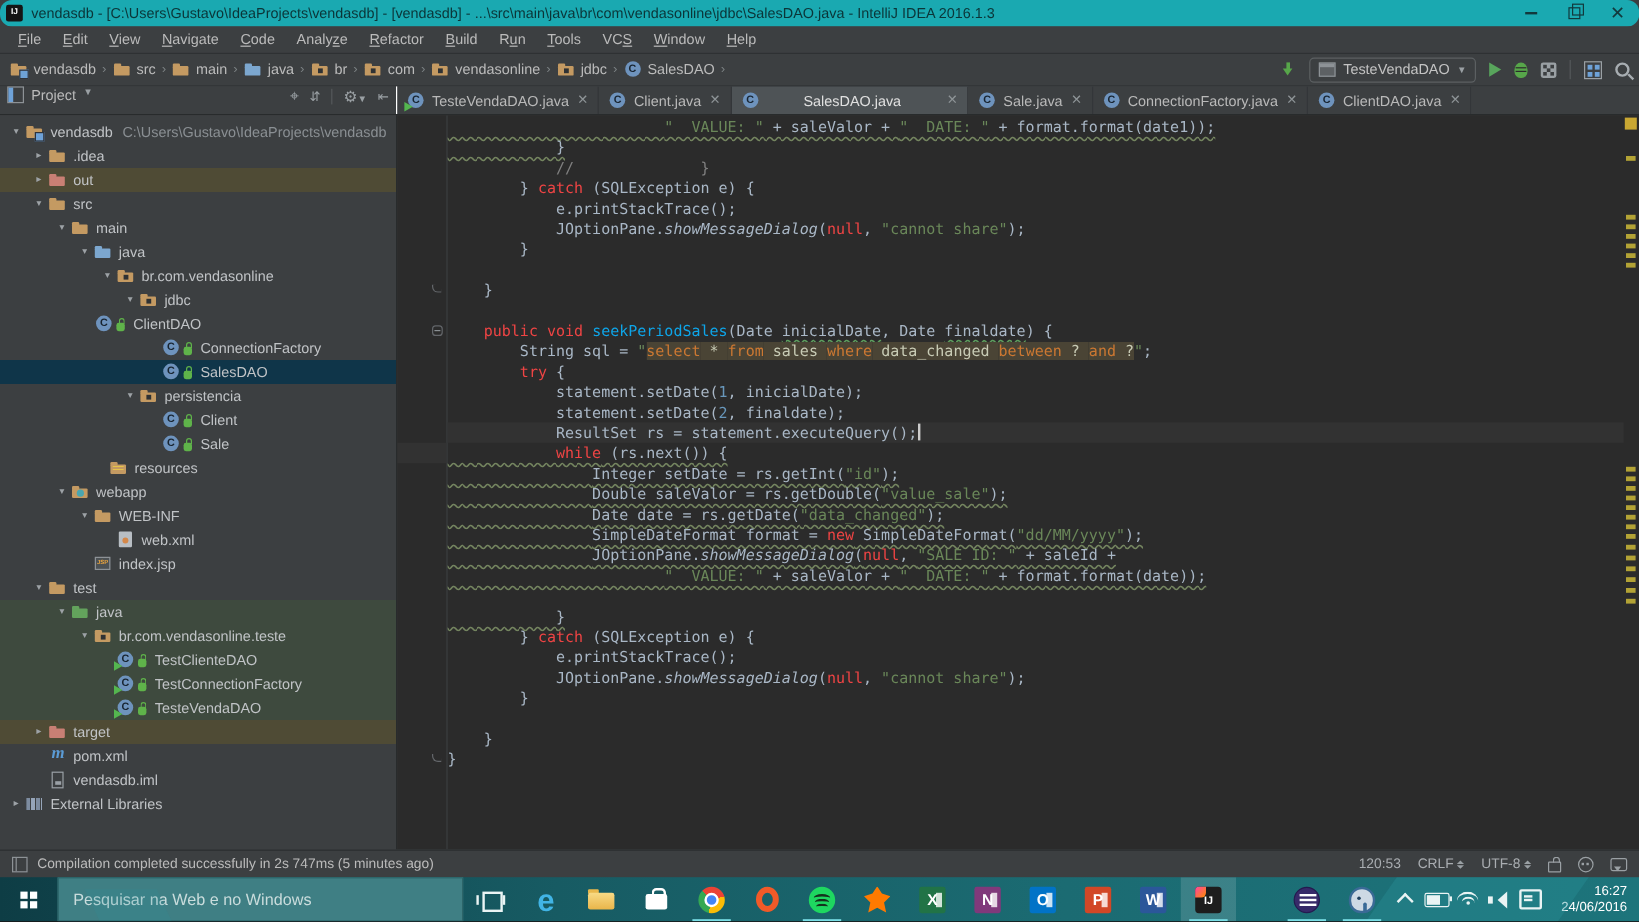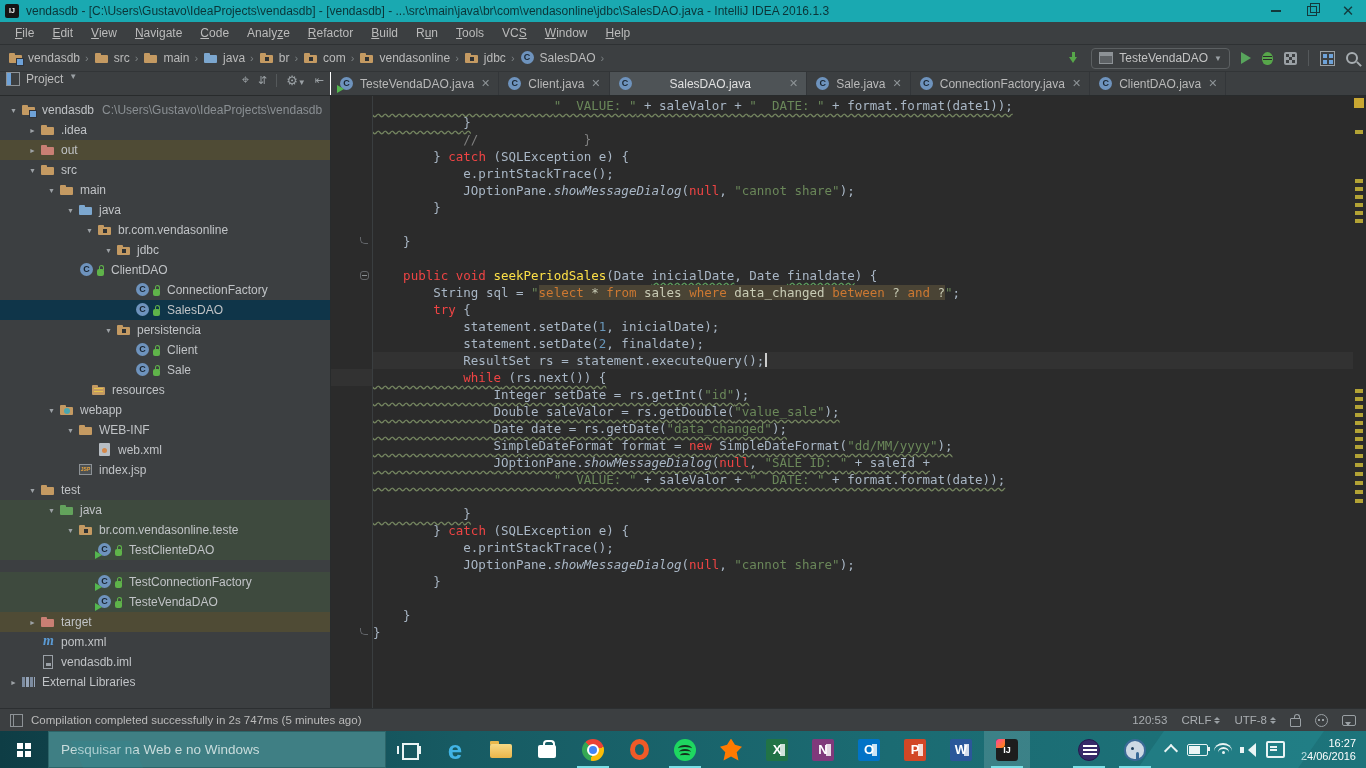--- a/index.html
+++ b/index.html
@@ -1,19 +1,19 @@
 <!DOCTYPE html>
 <html><head>
 <meta charset="utf-8">
 <style>
   html,body{margin:0;padding:0;background:#000;}
   #root{position:relative;width:1366px;height:768px;background:#3c3f41;overflow:hidden;
         font-family:"Liberation Sans",sans-serif;-webkit-font-smoothing:antialiased;}
   
-  .titlebar{position:absolute;left:0;top:0;right:0;height:22px;background:#1aa9b1;display:flex;align-items:center;}
+  .titlebar{position:absolute;left:0;top:0;right:0;height:22px;background:#1aa9b1;display:flex;align-items:center;border-radius:10px;}
   .ijlogo{width:14px;height:14px;margin:0 7px 0 5px;background:#151515;border-radius:2px;color:#fff;
           font:bold 7px/14px "Liberation Sans",sans-serif;text-align:center;flex:none;}
   .wtitle{color:#0b3538;font-size:12px;white-space:nowrap;overflow:hidden;text-overflow:ellipsis;flex:1;}
   .wbtns{display:flex;flex:none;height:22px;}
   .wb{width:36px;height:22px;display:flex;align-items:center;justify-content:center;color:#112f31;}
   .wb-min i{display:block;width:10px;height:2px;background:#12393c;}
   .wb-restore i{display:block;width:8px;height:8px;border:1px solid #12393c;position:relative;background:#1aa9b1;}
   .wb-restore i:before{content:'';position:absolute;left:2px;top:-4px;width:8px;height:8px;border:1px solid #12393c;}
   .wb-close{font-size:15px;color:#12393c;}
   
@@ -118,21 +118,21 @@
   .code{position:absolute;left:42px;top:0;right:13px;bottom:0;padding-top:1px;
         font:12.5px/17px "DejaVu Sans Mono",monospace;color:#a9b7c6;}
   .cl{height:17px;white-space:pre;}
   .cl.cur{background:#323232;}
   .wavy{text-decoration:underline;text-decoration-style:wavy;text-decoration-color:#74855f;
         text-underline-offset:3px;text-decoration-skip-ink:none;}
   .s-kw{color:#ef4444;}
   .s-str{color:#6a8759;}
   .s-num{color:#6897bb;}
   .s-cmt{color:#808080;}
-  .s-decl{color:#fde047;}
+  .s-decl{color:#0ea5e9;}
   .s-field{color:#9876aa;}
   .s-smeth{font-style:italic;}
   .s-typo{text-decoration:underline;text-decoration-style:wavy;text-decoration-color:#5d9e5d;
         text-underline-offset:2px;text-decoration-skip-ink:none;}
   .s-sqlkw{color:#cc7832;background:#4a4435;}
   .s-sqltxt{color:#c8cbb5;background:#4a4435;}
   .caret{display:inline-block;width:2px;height:14px;background:#cccccc;vertical-align:-2px;margin-left:1px;}
   .stripe{position:absolute;right:0;top:0;width:13px;bottom:0;}
   .stripe-sum{position:absolute;left:1px;width:10px;height:10px;background:#c9a732;}
   .smark{position:absolute;left:2px;width:8px;height:4px;background:#b3a335;}
@@ -518,21 +518,21 @@
         <span class="lbl">br.com.vendasonline.teste</span>
       </div>
       <div class="trow bg-test" style="padding-left: 82px;">
         <span class="chev"></span>
         <span class="ic i-class run">
           <i></i>
         </span>
         <span class="ic i-badge"></span>
         <span class="lbl">TestClienteDAO</span>
       </div>
-      <div class="trow bg-test" style="padding-left: 82px; margin-top: 12px;">
+      <div class="trow bg-test" style="padding-left: 82px;">
         <span class="chev"></span>
         <span class="ic i-class run">
           <i></i>
         </span>
         <span class="ic i-badge"></span>
         <span class="lbl">TestConnectionFactory</span>
       </div>
       <div class="trow bg-test" style="padding-left: 82px;">
         <span class="chev"></span>
         <span class="ic i-class run">

